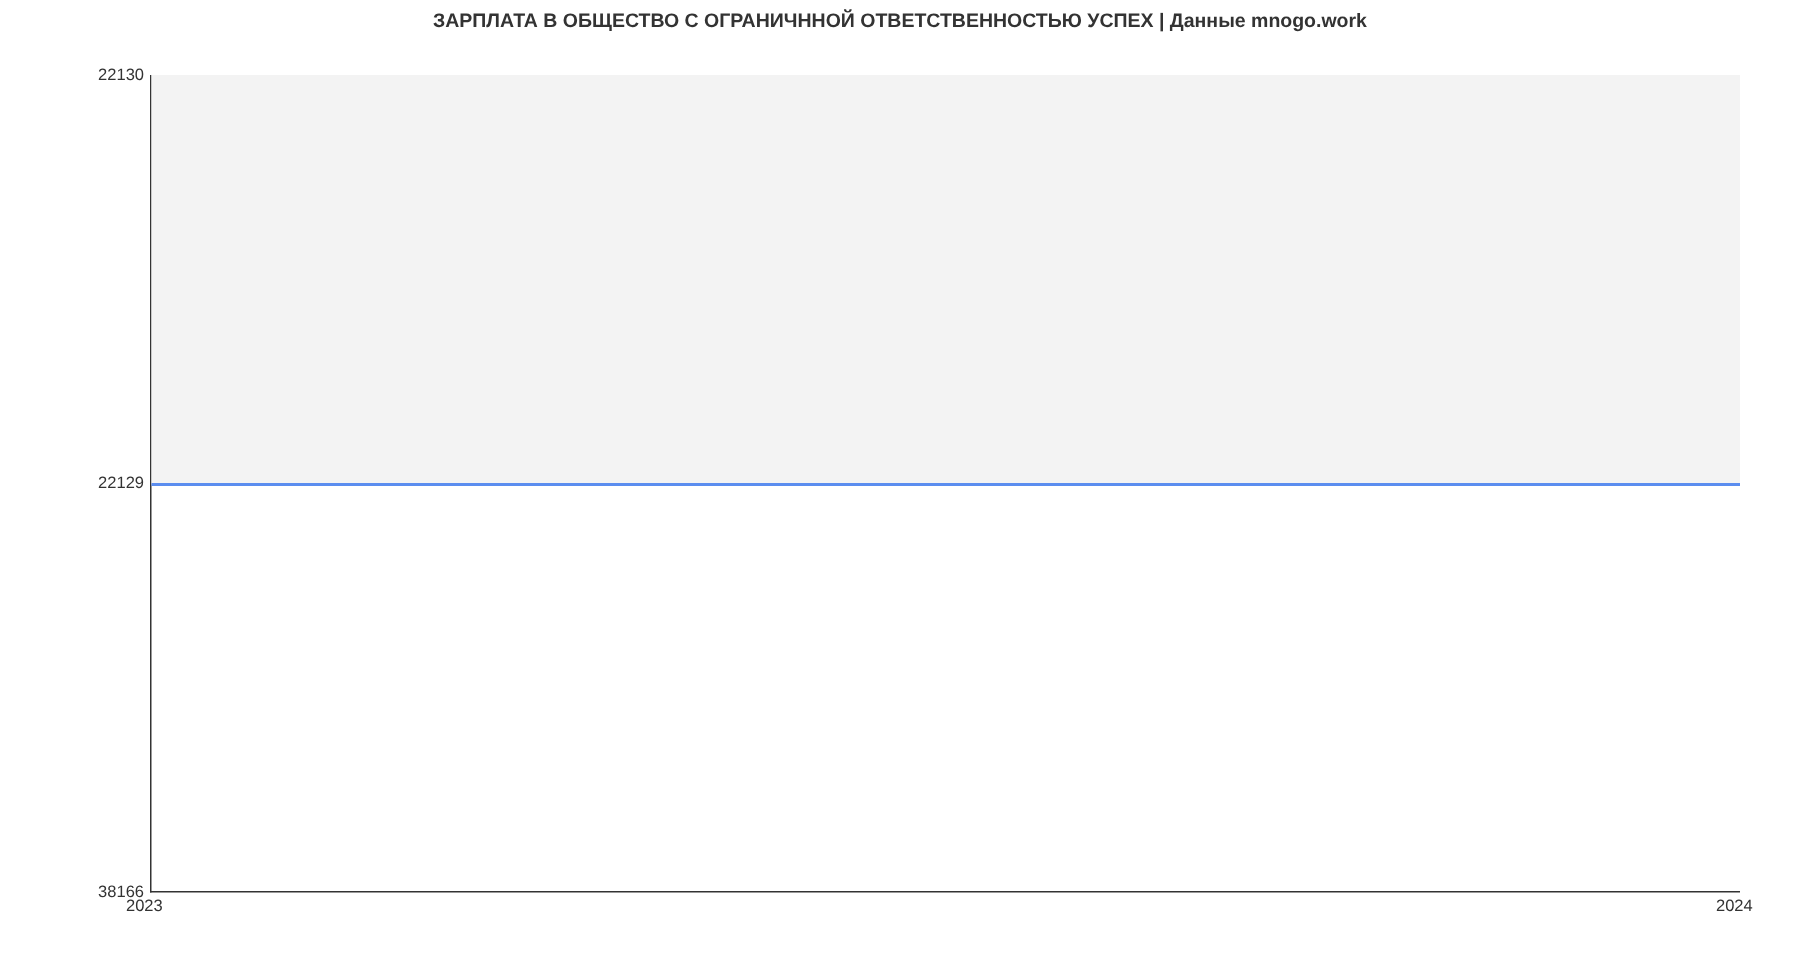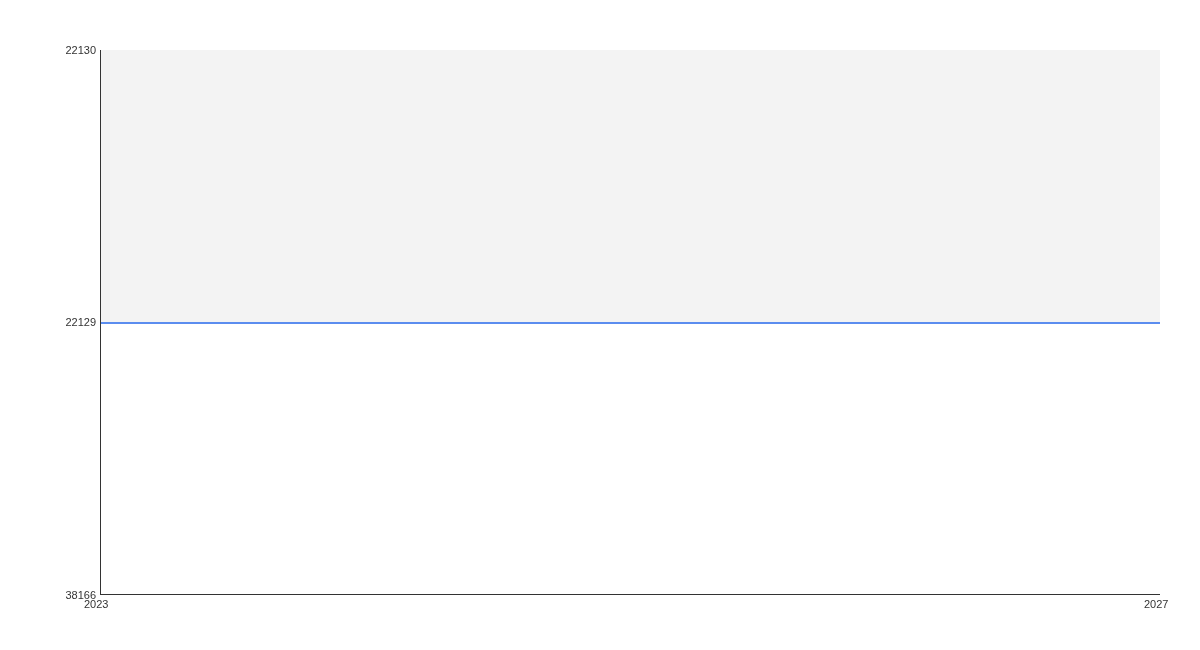--- a/index.html
+++ b/index.html
@@ -71,27 +71,28 @@
     top: 598px;
     font-size: 11px;
     color: #333;
   }
 </style>
 </head>
 <body>
 
 <div class="chart-wrap">
 
+  <div class="title">ЗАРПЛАТА В ОБЩЕСТВО С ОГРАНИЧННОЙ ОТВЕТСТВЕННОСТЬЮ УСПЕХ | Данные mnogo.work</div>
 
   <div class="plot-area">
     <div class="top-half"></div>
     <div class="grid-line" style="top:50%;"></div>
     <div class="data-line"></div>
   </div>
 
   <div class="y-tick" style="top:50px;">22130</div>
   <div class="y-tick" style="top:322px;text-align:right;">22129</div>
   <div class="y-tick" style="top:595px;">38166</div>
 
   <div class="x-tick" style="left:84px;text-align:right;">2023</div>
-  <div class="x-tick" style="left:1144px;">2027</div>
+  <div class="x-tick" style="left:1144px;">2024</div>
 
 </div>
 
 </body></html>

